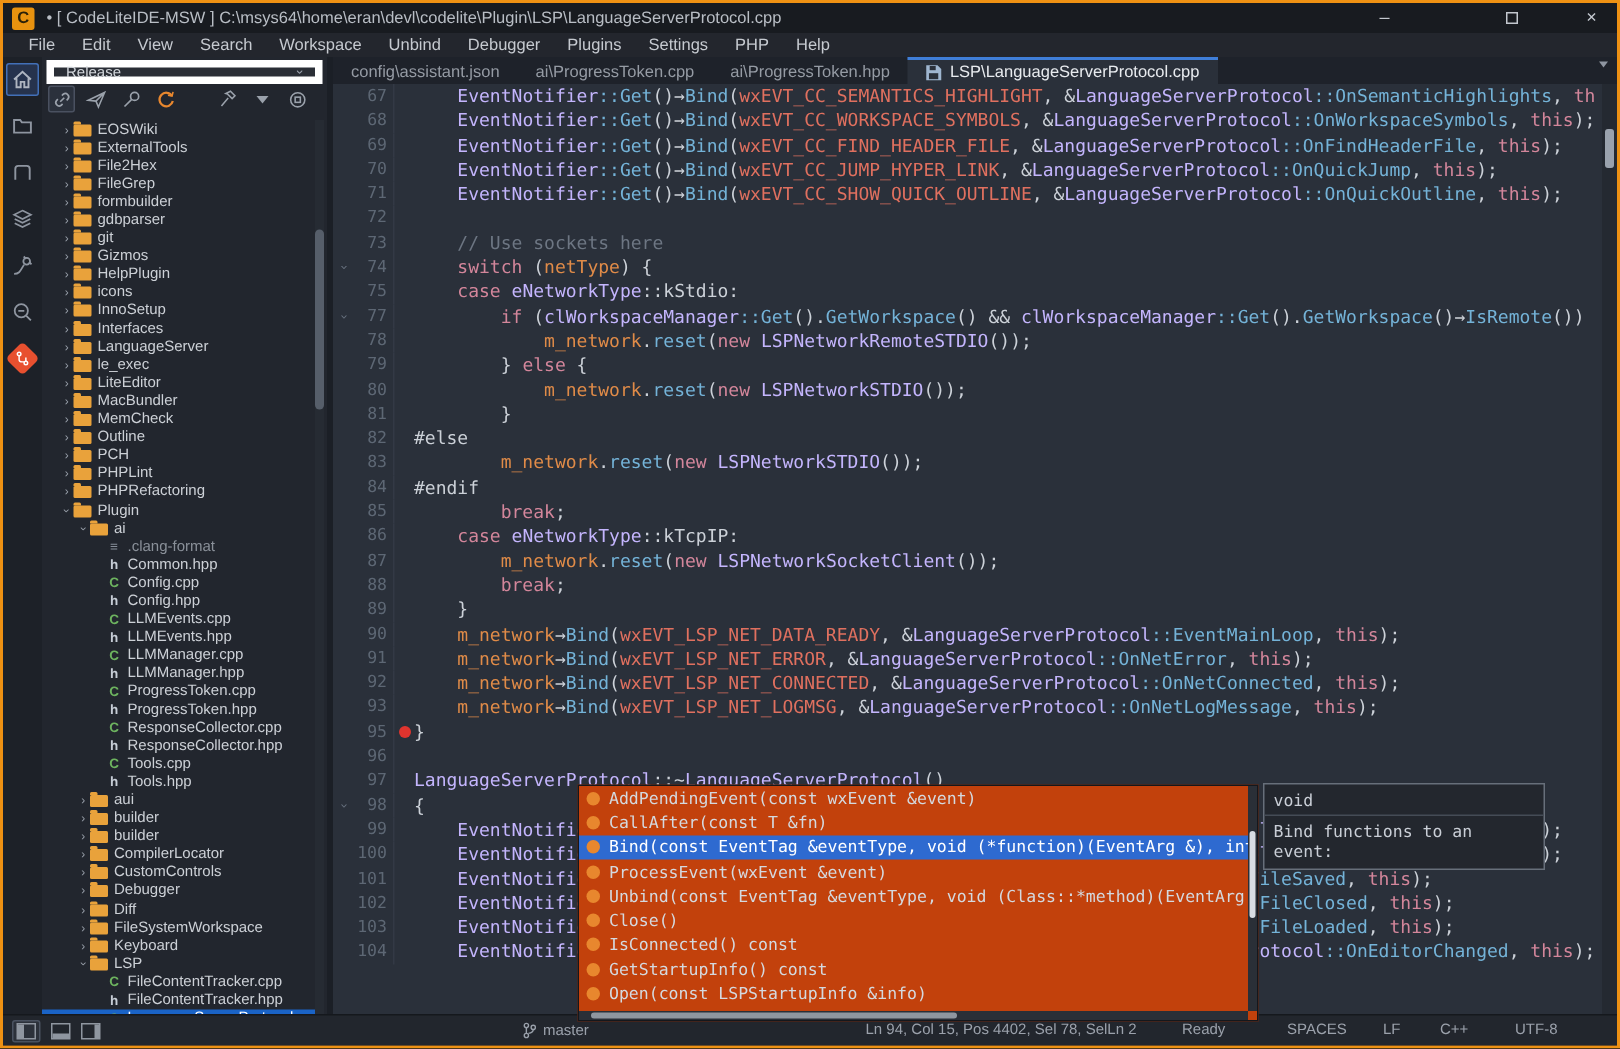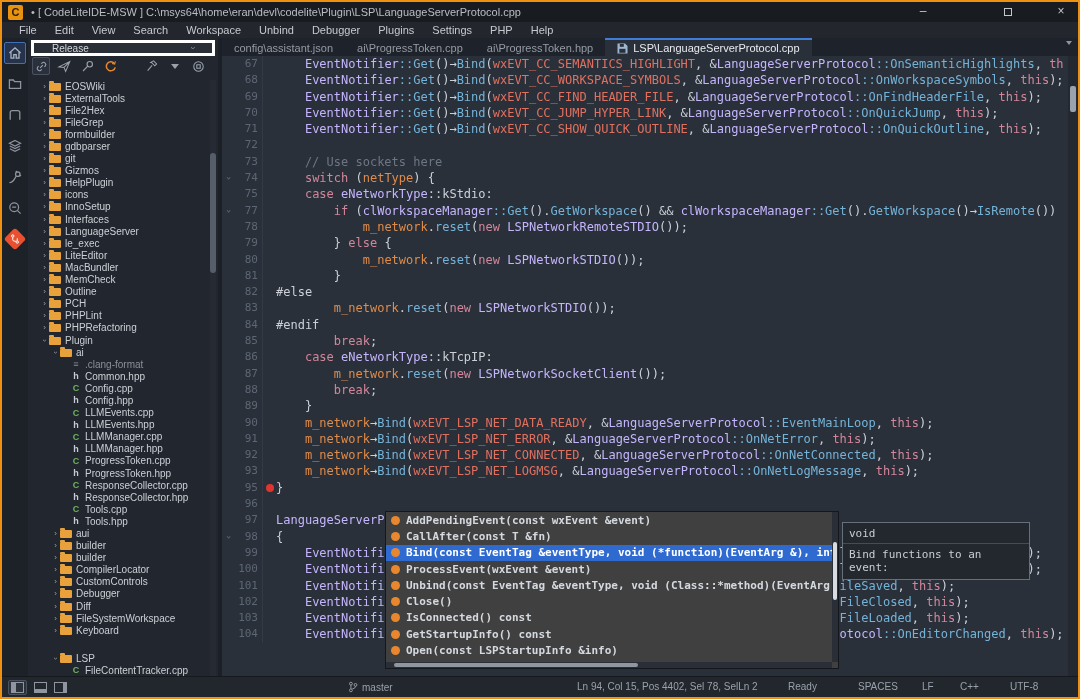--- a/index.html
+++ b/index.html
@@ -21,22 +21,22 @@
   
   .main{display:flex;height:638px;}
   .activitybar{width:26px;background:#1d2128;display:flex;flex-direction:column;align-items:center;padding-top:4px;gap:9px;}
   .act{width:22px;height:22px;display:flex;align-items:center;justify-content:center;color:#8e95a0;}
   .act.sel{background:#26334d;border:1px solid #4270b8;border-radius:2px;}
   .git-badge{width:16px;height:16px;background:#e8502f;transform:rotate(45deg);border-radius:3px;
     display:flex;align-items:center;justify-content:center;}
   .git-badge svg{transform:rotate(-45deg);}
   
   .sidepanel{width:194px;background:#22262e;position:relative;border-right:4px solid #1b1f26;}
-  .config-select{margin:2px 3px 0 3px;height:16px;background:#2a2e36;border:3px solid #ffffff;
-    display:flex;align-items:center;font-size:10px;color:#d3d7dc;padding:0 18px;justify-content:space-between;}
+  .config-select{margin:2px 3px 0 3px;height:16px;background:#2a2e36;border:5px solid #ffffff;
+    display:flex;align-items:center;font-size:10px;color:#d3d7dc;padding:0 8px;justify-content:space-between;}
   .chev{display:inline-block;transform:rotate(90deg);color:#9aa0ab;font-size:9px;}
   .tool-row{height:20px;display:flex;align-items:center;padding:0 4px;gap:5px;color:#9aa1ab;}
   .tbtn{width:18px;height:18px;display:flex;align-items:center;justify-content:center;}
   .tbtn.pressed{border:1px solid #4a5160;background:#2b313c;border-radius:2px;}
   .tri-down{width:0;height:0;border-left:4px solid transparent;border-right:4px solid transparent;border-top:5px solid #9aa1ab;}
   .tool-gap{width:14px;}
   
   .tree{position:absolute;top:42px;bottom:0;left:0;right:8px;overflow:hidden;}
   .trow{display:flex;align-items:center;height:12.1px;font-size:10px;color:#ccd0d6;white-space:nowrap;}
   .trow.selected{background:#1a63c6;color:#fff;}
@@ -62,22 +62,22 @@
   .fold span{display:inline-block;transform:rotate(90deg);}
   .lnum{width:26px;text-align:right;color:#5d6774;font-size:11px;padding-right:4px;flex:none;font-family:"DejaVu Sans Mono",monospace;}
   .bpm{width:14px;flex:none;border-left:1px solid #333945;position:relative;}
   .bpm i{position:absolute;left:3px;top:4px;width:8px;height:8px;background:#e0342e;border-radius:50%;}
   .ct{flex:none;}
   .w{color:#ccd1d8;} .y{color:#c4b5fd;} .b{color:#74b3d8;} .r{color:#e0705f;}
   .p{color:#d3869b;} .o{color:#e08b48;} .c{color:#6d7683;}
   .vscroll{position:absolute;top:18px;right:0;bottom:0;width:10px;background:#242931;}
   .vscroll .thumb{position:absolute;top:30px;height:26px;left:2px;right:2px;background:#9aa2ad;border-radius:2px;}
   
-  .popup{position:absolute;left:383px;top:509px;width:454px;height:158px;background:#404040;
-    border:1px solid #14171c;z-index:10;overflow:hidden;font-weight:bold;}
+  .popup{position:absolute;left:383px;top:521px;width:454px;height:158px;background:#c2410c;
+    border:1px solid #14171c;z-index:10;overflow:hidden;}
   .pitem{display:flex;align-items:center;height:16.3px;font-family:"DejaVu Sans Mono",monospace;
     font-size:11px;color:#d4d9df;white-space:pre;overflow:hidden;}
   .pitem.selected{background:#2e6ad0;color:#fff;}
   .pitem .dot{width:9px;height:9px;border-radius:50%;background:#e8872e;margin:0 6px 0 5px;flex:none;}
   .pvscroll{position:absolute;right:0;top:0;bottom:6px;width:6px;background:#2a2f37;}
   .pvscroll .thumb{position:absolute;top:30px;height:58px;left:1px;right:1px;background:#d8dce2;border-radius:2px;}
   .phscroll{position:absolute;left:0;right:6px;bottom:0;height:6px;background:#2a2f37;}
   .phscroll .thumb{position:absolute;left:8px;width:244px;top:1px;bottom:1px;background:#8f969f;border-radius:2px;}
   
   .tooltip{position:absolute;left:840px;top:520px;width:188px;height:58px;background:#23272e;
@@ -442,21 +442,21 @@
           <div class="trow" style="padding-left: 23px;">
             <span class="tw">›</span>
             <span class="ic folder"></span>
             <span>FileSystemWorkspace</span>
           </div>
           <div class="trow" style="padding-left: 23px;">
             <span class="tw">›</span>
             <span class="ic folder"></span>
             <span>Keyboard</span>
           </div>
-          <div class="trow" style="padding-left: 23px; margin-top: 16px;">
+          <div class="trow" style="padding-left: 23px;">
             <span class="tw open">›</span>
             <span class="ic folder"></span>
             <span>LSP</span>
           </div>
           <div class="trow" style="padding-left: 34px;">
             <span class="tw"></span>
             <span class="ic glyph cpp">C</span>
             <span>FileContentTracker.cpp</span>
           </div>
           <div class="trow" style="padding-left: 34px;">

